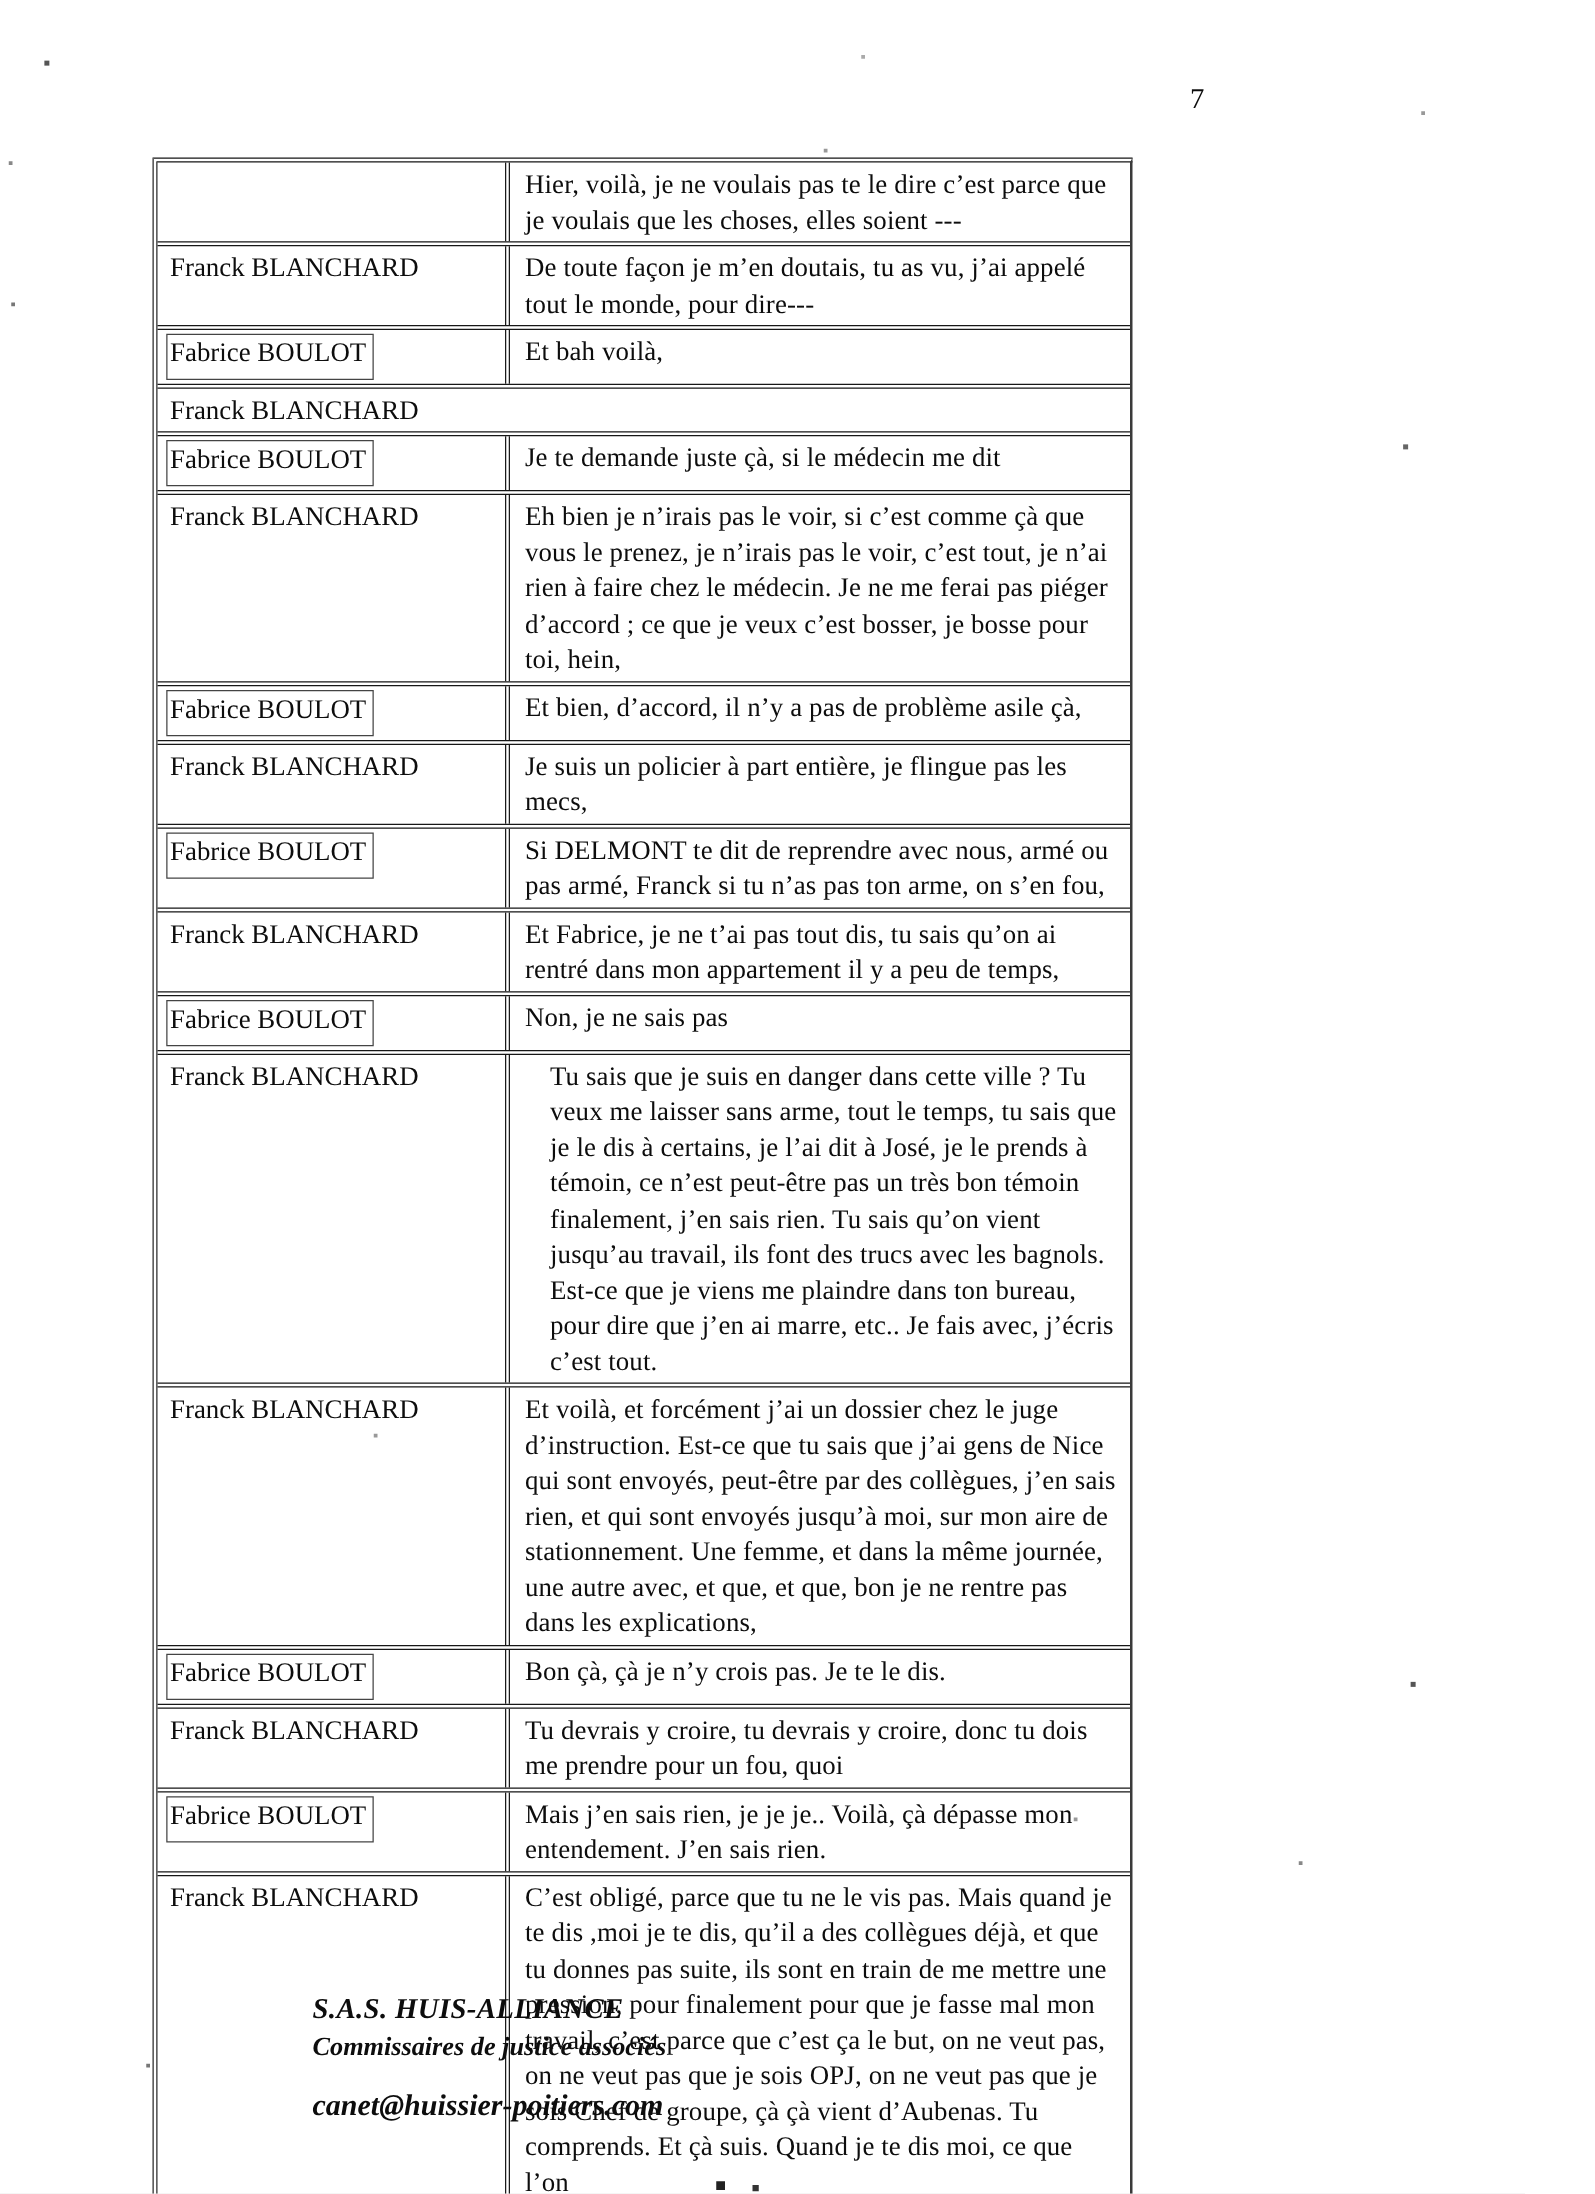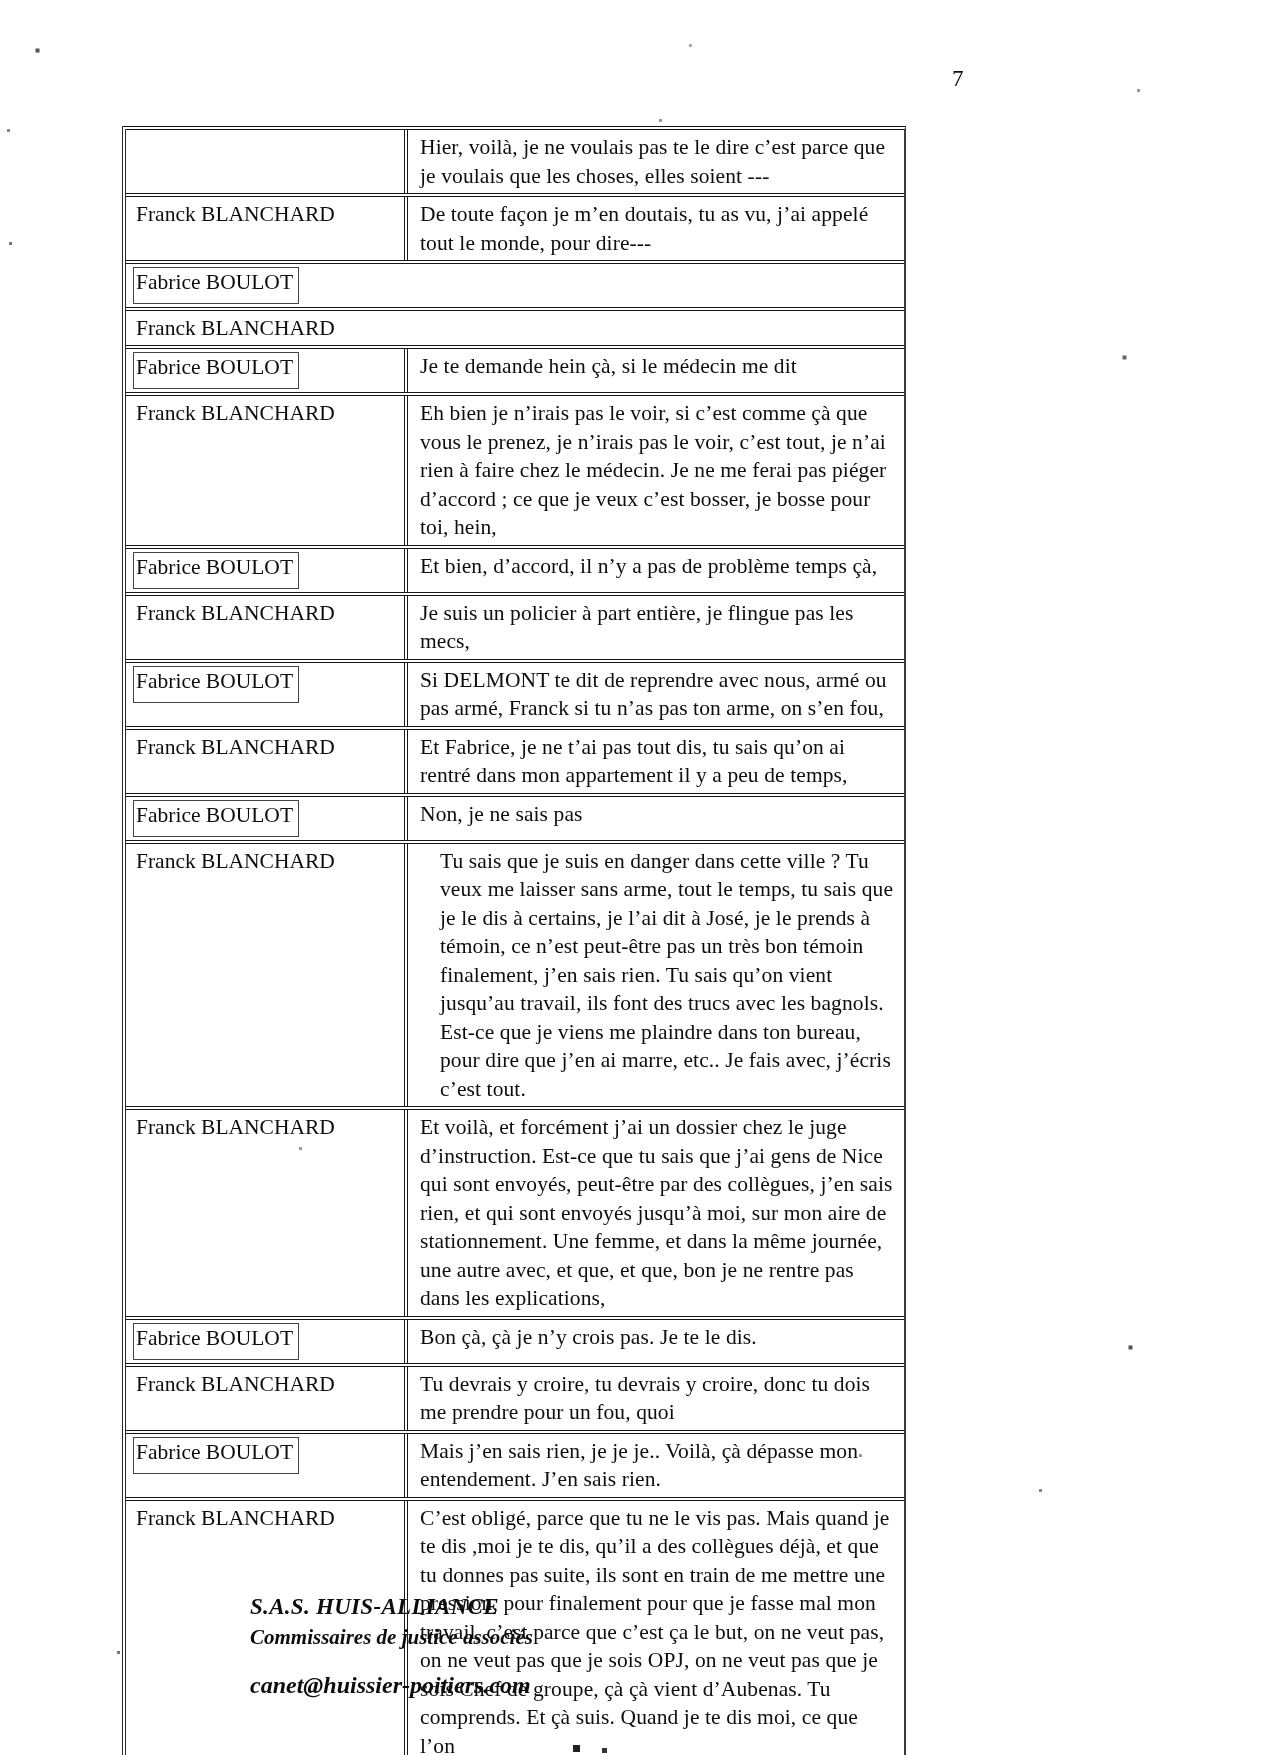--- a/index.html
+++ b/index.html
@@ -90,35 +90,36 @@
       <div class="t-row">
         <div class="cell-speaker"></div>
         <div class="cell-text">Hier, voilà, je ne voulais pas te le dire c’est parce que je voulais que les choses, elles soient ---</div>
       </div>
       <div class="t-row">
         <div class="cell-speaker"><span class="">Franck BLANCHARD</span></div>
         <div class="cell-text">De toute façon je m’en doutais, tu as vu, j’ai appelé tout le monde, pour dire---</div>
       </div>
       <div class="t-row">
         <div class="cell-speaker"><span class="speaker-boxed">Fabrice BOULOT</span></div>
+        <div class="cell-text">Et bah voilà,</div>
       </div>
       <div class="t-row">
         <div class="cell-speaker"><span class="">Franck BLANCHARD</span></div>
       </div>
       <div class="t-row">
         <div class="cell-speaker"><span class="speaker-boxed">Fabrice BOULOT</span></div>
-        <div class="cell-text">Je te demande hein çà, si le médecin me dit</div>
+        <div class="cell-text">Je te demande juste çà, si le médecin me dit</div>
       </div>
       <div class="t-row">
         <div class="cell-speaker"><span class="">Franck BLANCHARD</span></div>
         <div class="cell-text">Eh bien je n’irais pas le voir, si c’est comme çà que vous le prenez, je n’irais pas le voir, c’est tout, je n’ai rien à faire chez le médecin. Je ne me ferai pas piéger d’accord ; ce que je veux c’est bosser, je bosse pour toi, hein,</div>
       </div>
       <div class="t-row">
         <div class="cell-speaker"><span class="speaker-boxed">Fabrice BOULOT</span></div>
-        <div class="cell-text">Et bien, d’accord, il n’y a pas de problème temps çà,</div>
+        <div class="cell-text">Et bien, d’accord, il n’y a pas de problème asile çà,</div>
       </div>
       <div class="t-row">
         <div class="cell-speaker"><span class="">Franck BLANCHARD</span></div>
         <div class="cell-text">Je suis un policier à part entière, je flingue pas les mecs,</div>
       </div>
       <div class="t-row">
         <div class="cell-speaker"><span class="speaker-boxed">Fabrice BOULOT</span></div>
         <div class="cell-text">Si DELMONT te dit de reprendre avec nous, armé ou pas armé, Franck si tu n’as pas ton arme, on s’en fou,</div>
       </div>
       <div class="t-row">

